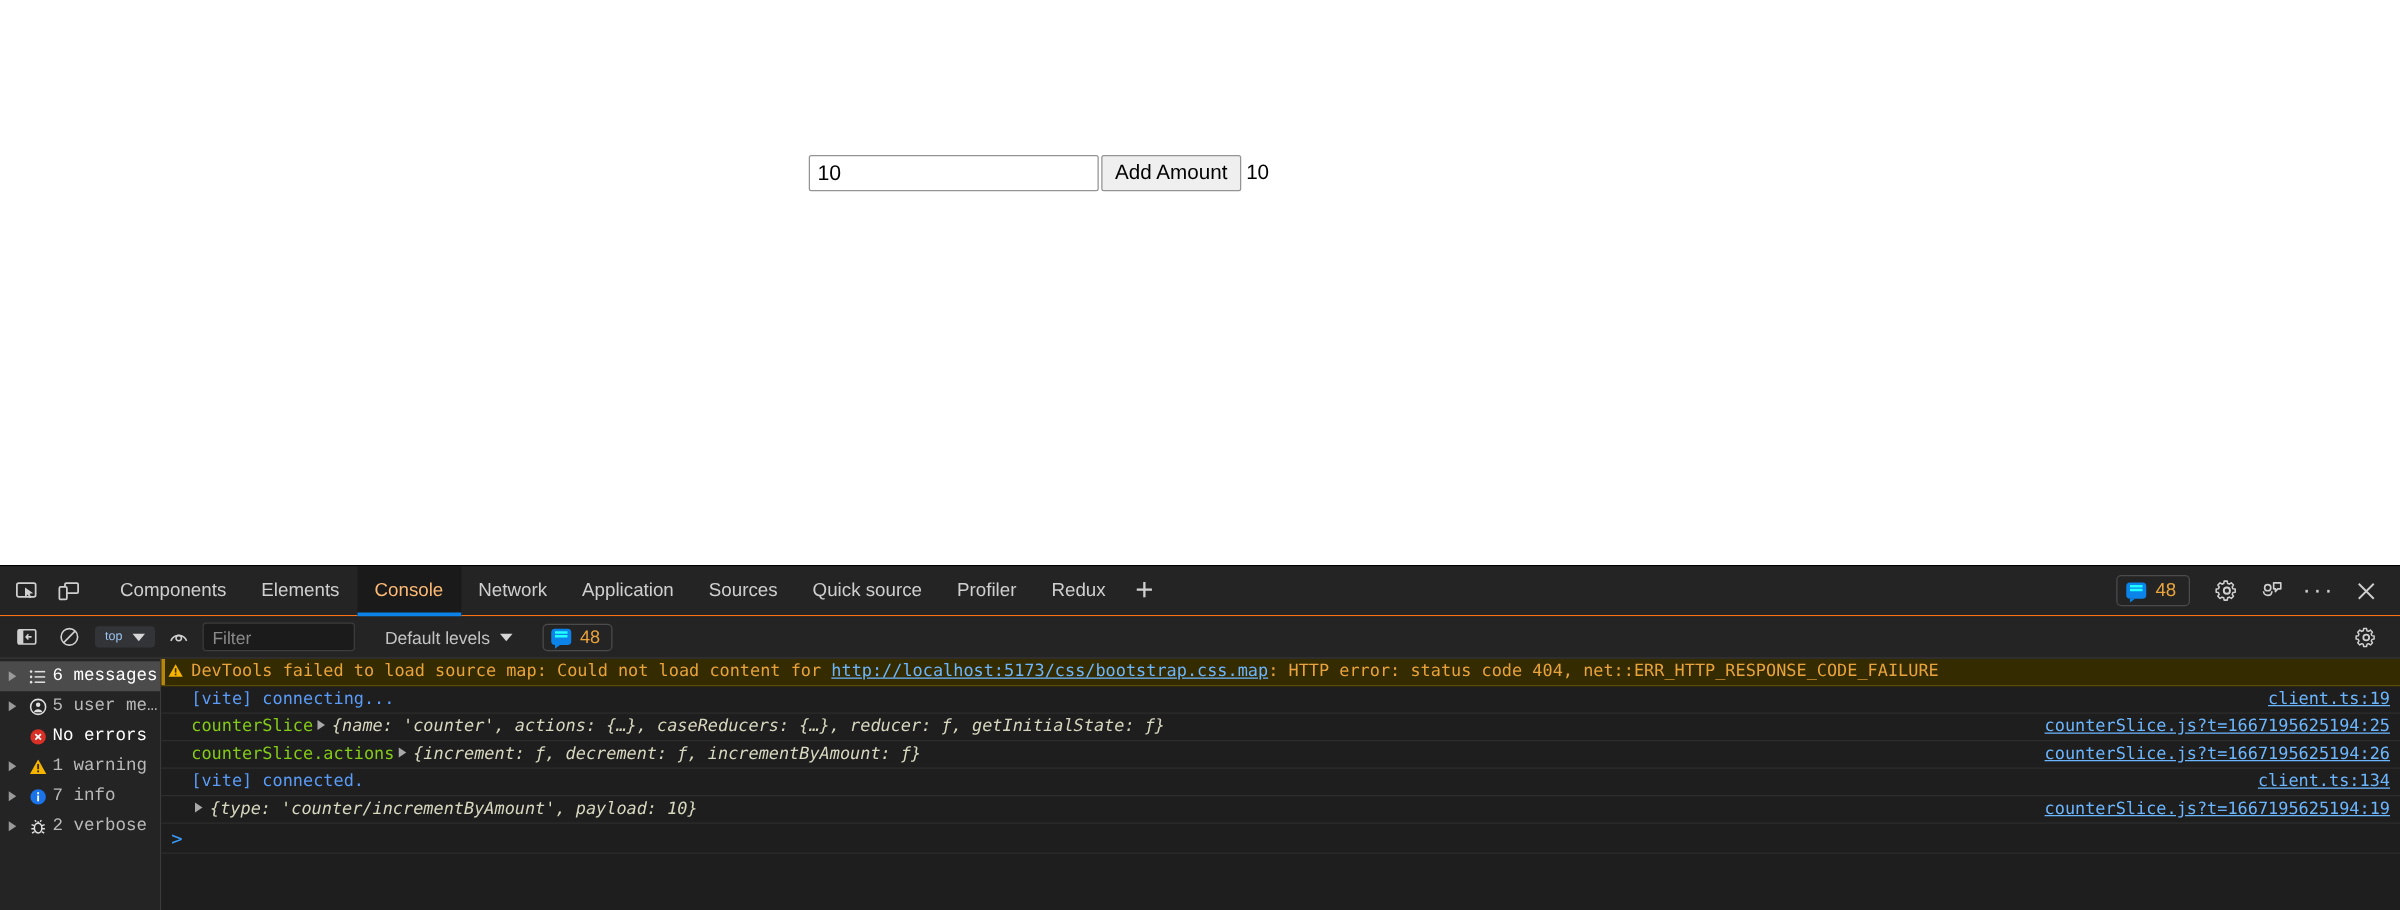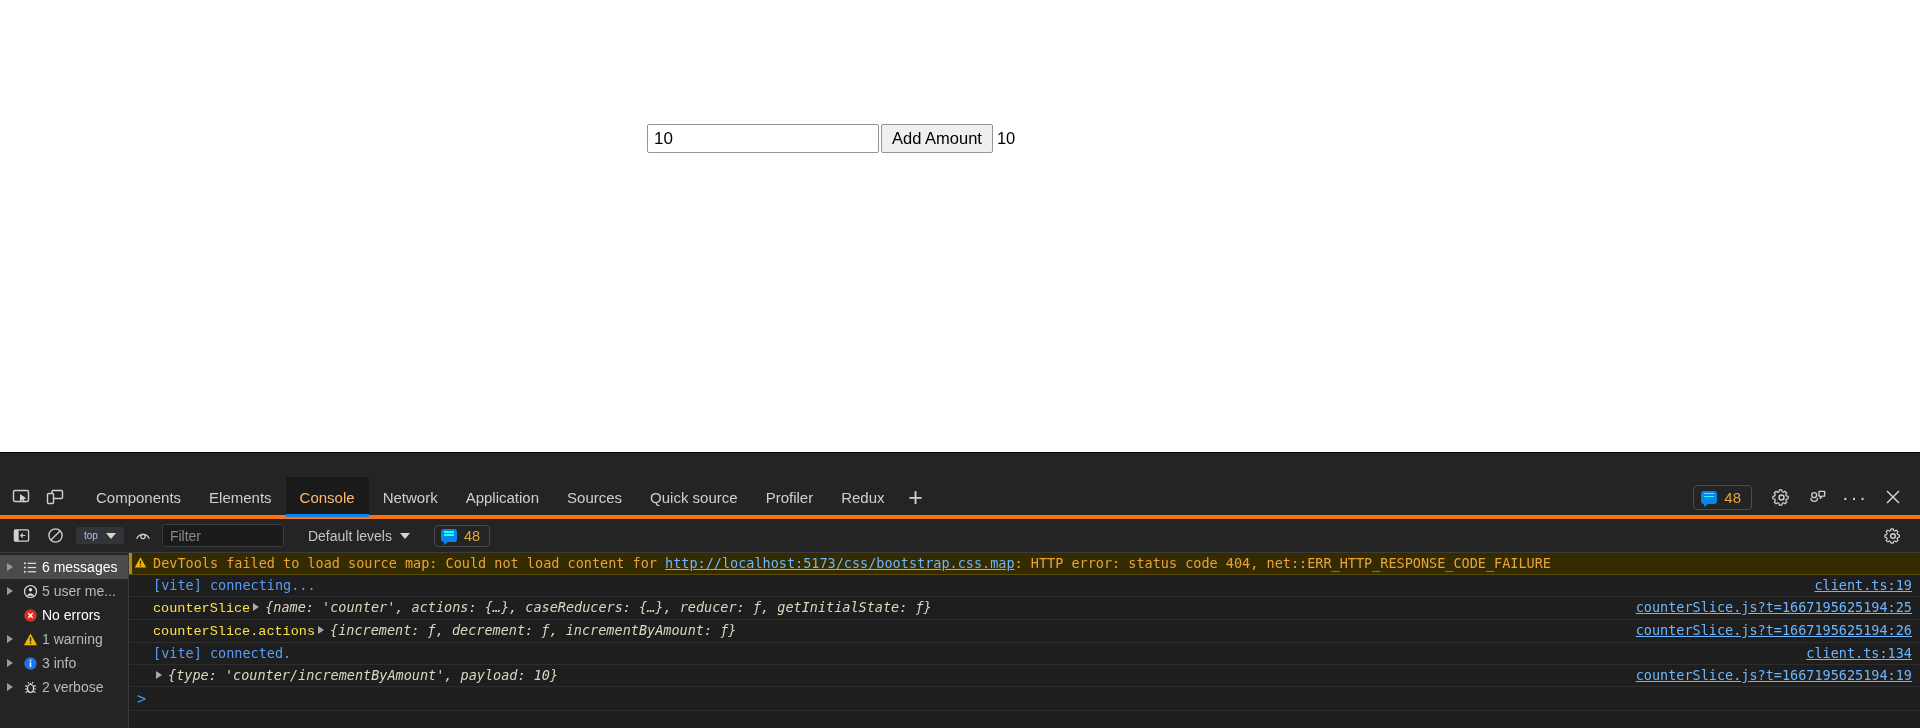--- a/index.html
+++ b/index.html
@@ -61,23 +61,22 @@
     border-top: 1px solid #000;
     font-family: "Liberation Sans", sans-serif;
     display: flex; flex-direction: column;
   }
 
   
   #devtools-tabbar {
     height: 40px; min-height: 40px;
     background: #242424;
     display: flex; align-items: center;
-    border-bottom: 4px solid #f97316;
+    border-bottom: 1px solid #f97316;
     padding-left: 4px;
-    margin-top: 26px;
   }
   .tb-icon-btn {
     width: 34px; height: 32px;
     display: flex; align-items: center; justify-content: center;
     cursor: pointer; border-radius: 3px;
     flex: 0 0 auto;
   }
   .tab-list { display: flex; align-items: stretch; height: 40px; margin-left: 10px; }
   .tab {
     display: flex; align-items: center;
@@ -185,20 +184,21 @@
 
   
   #console-body { flex: 1; display: flex; min-height: 0; }
 
   #console-sidebar {
     width: 129px; min-width: 129px;
     background: #242424;
     border-right: 1px solid #3b3b3b;
     padding-top: 2px;
     overflow: hidden;
+    font-family: Liberation Mono, monospace;
   }
   .side-row {
     display: flex; align-items: center;
     height: 24px;
     padding-left: 2px;
     cursor: pointer;
     color: #b9b9b9;
     font-size: 14px;
     white-space: nowrap;
   }
@@ -266,21 +266,21 @@
     border-top: 4.5px solid transparent;
     border-bottom: 4.5px solid transparent;
     border-left: 6px solid #a9a9a9;
     margin: 0 6px 0 3px;
     vertical-align: 1px;
     cursor: pointer;
   }
   .c-warn { color: #e8a33d; }
   .c-link-warn { color: #6cb6ff; text-decoration: underline; }
   .c-vite { color: #5a9cf8; }
-  .c-plain { color: #fde047; font-family: Liberation Mono, monospace; }
+  .c-plain { color: #84cc16; }
   .c-obj { color: #d8d8c0; font-style: italic; }
 
   .prompt-row {
     display: flex; align-items: center;
     height: 24px; padding-left: 8px;
     border-bottom: 1px solid #2d2d2d;
   }
   .prompt-chevron { color: #3a9af5; font-size: 15px; font-family: "DejaVu Sans Mono", monospace; }
 </style>
 </head>
@@ -475,21 +475,21 @@
         <span class="side-arrow">
             <i></i>
           </span>
         <span class="side-icon">
           <svg width="15" height="15" viewBox="0 0 16 16">
             <circle cx="8" cy="8" r="6.6" fill="#1a73e8"></circle>
             <rect x="7.2" y="6.8" width="1.6" height="5" fill="#fff"></rect>
             <rect x="7.2" y="4" width="1.6" height="1.8" fill="#fff"></rect>
           </svg>
         </span>
-        <span class="side-label">3 info</span>
+        <span class="side-label">7 info</span>
       </div>
 
       <div class="side-row">
         <span class="side-arrow">
             <i></i>
           </span>
         <span class="side-icon">
           <svg width="15" height="15" viewBox="0 0 16 16">
             <ellipse cx="8" cy="9" rx="3.2" ry="4.2" fill="none" stroke="#e0e0e0" stroke-width="1.3"></ellipse>
             <path d="M8 5.2 V3.2 M6.3 3.6 L5.2 2.2 M9.7 3.6 L10.8 2.2 M4.8 7 L2.4 6 M11.2 7 L13.6 6 M4.8 9.6 L2.2 9.6 M11.2 9.6 L13.8 9.6 M4.9 12 L2.8 13.4 M11.1 12 L13.2 13.4" stroke="#e0e0e0" stroke-width="1.2"></path>

